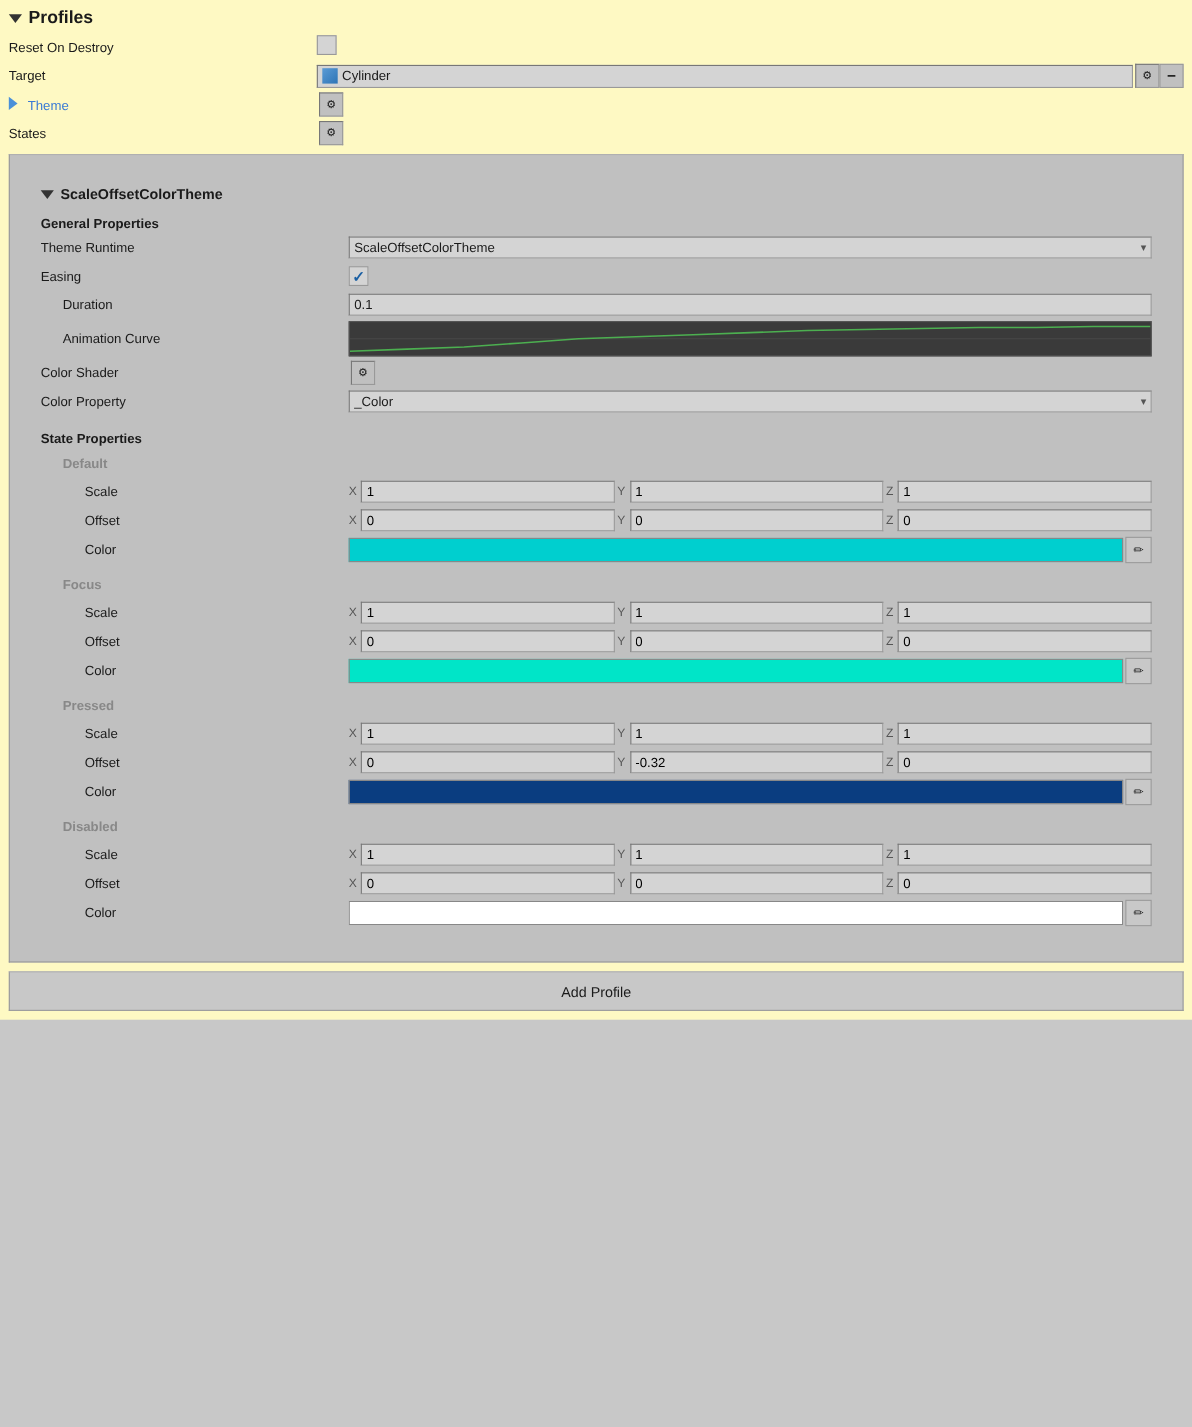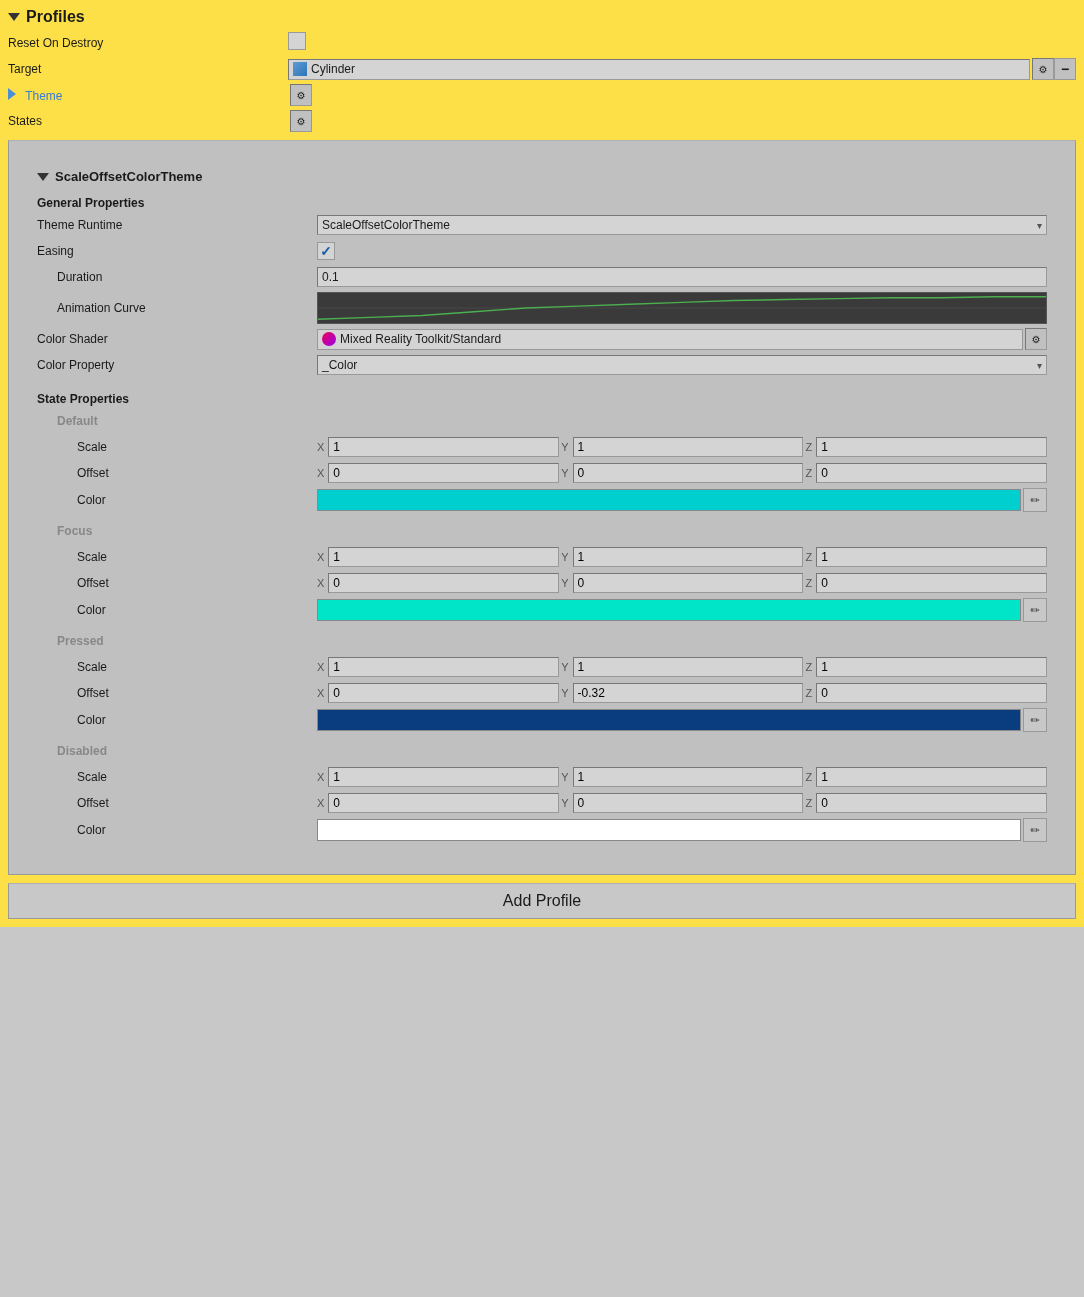--- a/index.html
+++ b/index.html
@@ -5,21 +5,21 @@
     * { box-sizing: border-box; margin: 0; padding: 0; }
     body {
       font-family: -apple-system, BlinkMacSystemFont, 'Segoe UI', Arial, sans-serif;
       font-size: 12px;
       background: #c8c8c8;
       color: #1a1a1a;
       width: 1084px;
       min-height: 1297px;
     }
     .main-container {
-      background: #fde047;
+      background: #fef9c3;
       padding: 8px;
     }
     .section-header {
       display: flex;
       align-items: center;
       margin-bottom: 6px;
     }
     .section-title {
       font-size: 16px;
       font-weight: bold;
@@ -275,21 +275,21 @@
     }
     .add-profile-button {
       display: flex;
       align-items: center;
       justify-content: center;
       background: #c8c8c8;
       border: 1px solid #999;
       border-top-color: #b0b0b0;
       height: 36px;
       cursor: pointer;
-      font-size: 16px;
+      font-size: 13px;
       width: 100%;
       margin-top: 8px;
     }
     .shader-icon {
       width: 14px;
       height: 14px;
       background: linear-gradient(135deg, #e05, #90e);
       margin-right: 4px;
       display: inline-block;
       border-radius: 50%;
@@ -393,24 +393,20 @@
 
           <line x1="0" y1="16" x2="700" y2="16" stroke="#555" stroke-width="0.5"></line>
 
           <polyline points="0,28 50,26 100,24 150,20 200,16 250,14 300,12 350,10 400,8 450,7 500,6 550,5 600,5 650,4 700,4" fill="none" stroke="#4caf50" stroke-width="1.5"></polyline>
         </svg>
       </div>
     </div>
 
     <div class="row">
       <div class="label">Color Shader</div>
-      <div class="target-field" style="flex:1; background:#d4d4d4; border:1px solid #999;">
-        <span class="shader-icon"></span>
-        <span>Mixed Reality Toolkit/Standard</span>
-      </div>
       <div class="icon-button">
         <span>⚙</span>
       </div>
     </div>
 
     <div class="row">
       <div class="label">Color Property</div>
       <div class="dropdown">
         <span>_Color</span>
         <span class="dropdown-arrow">▾</span>

